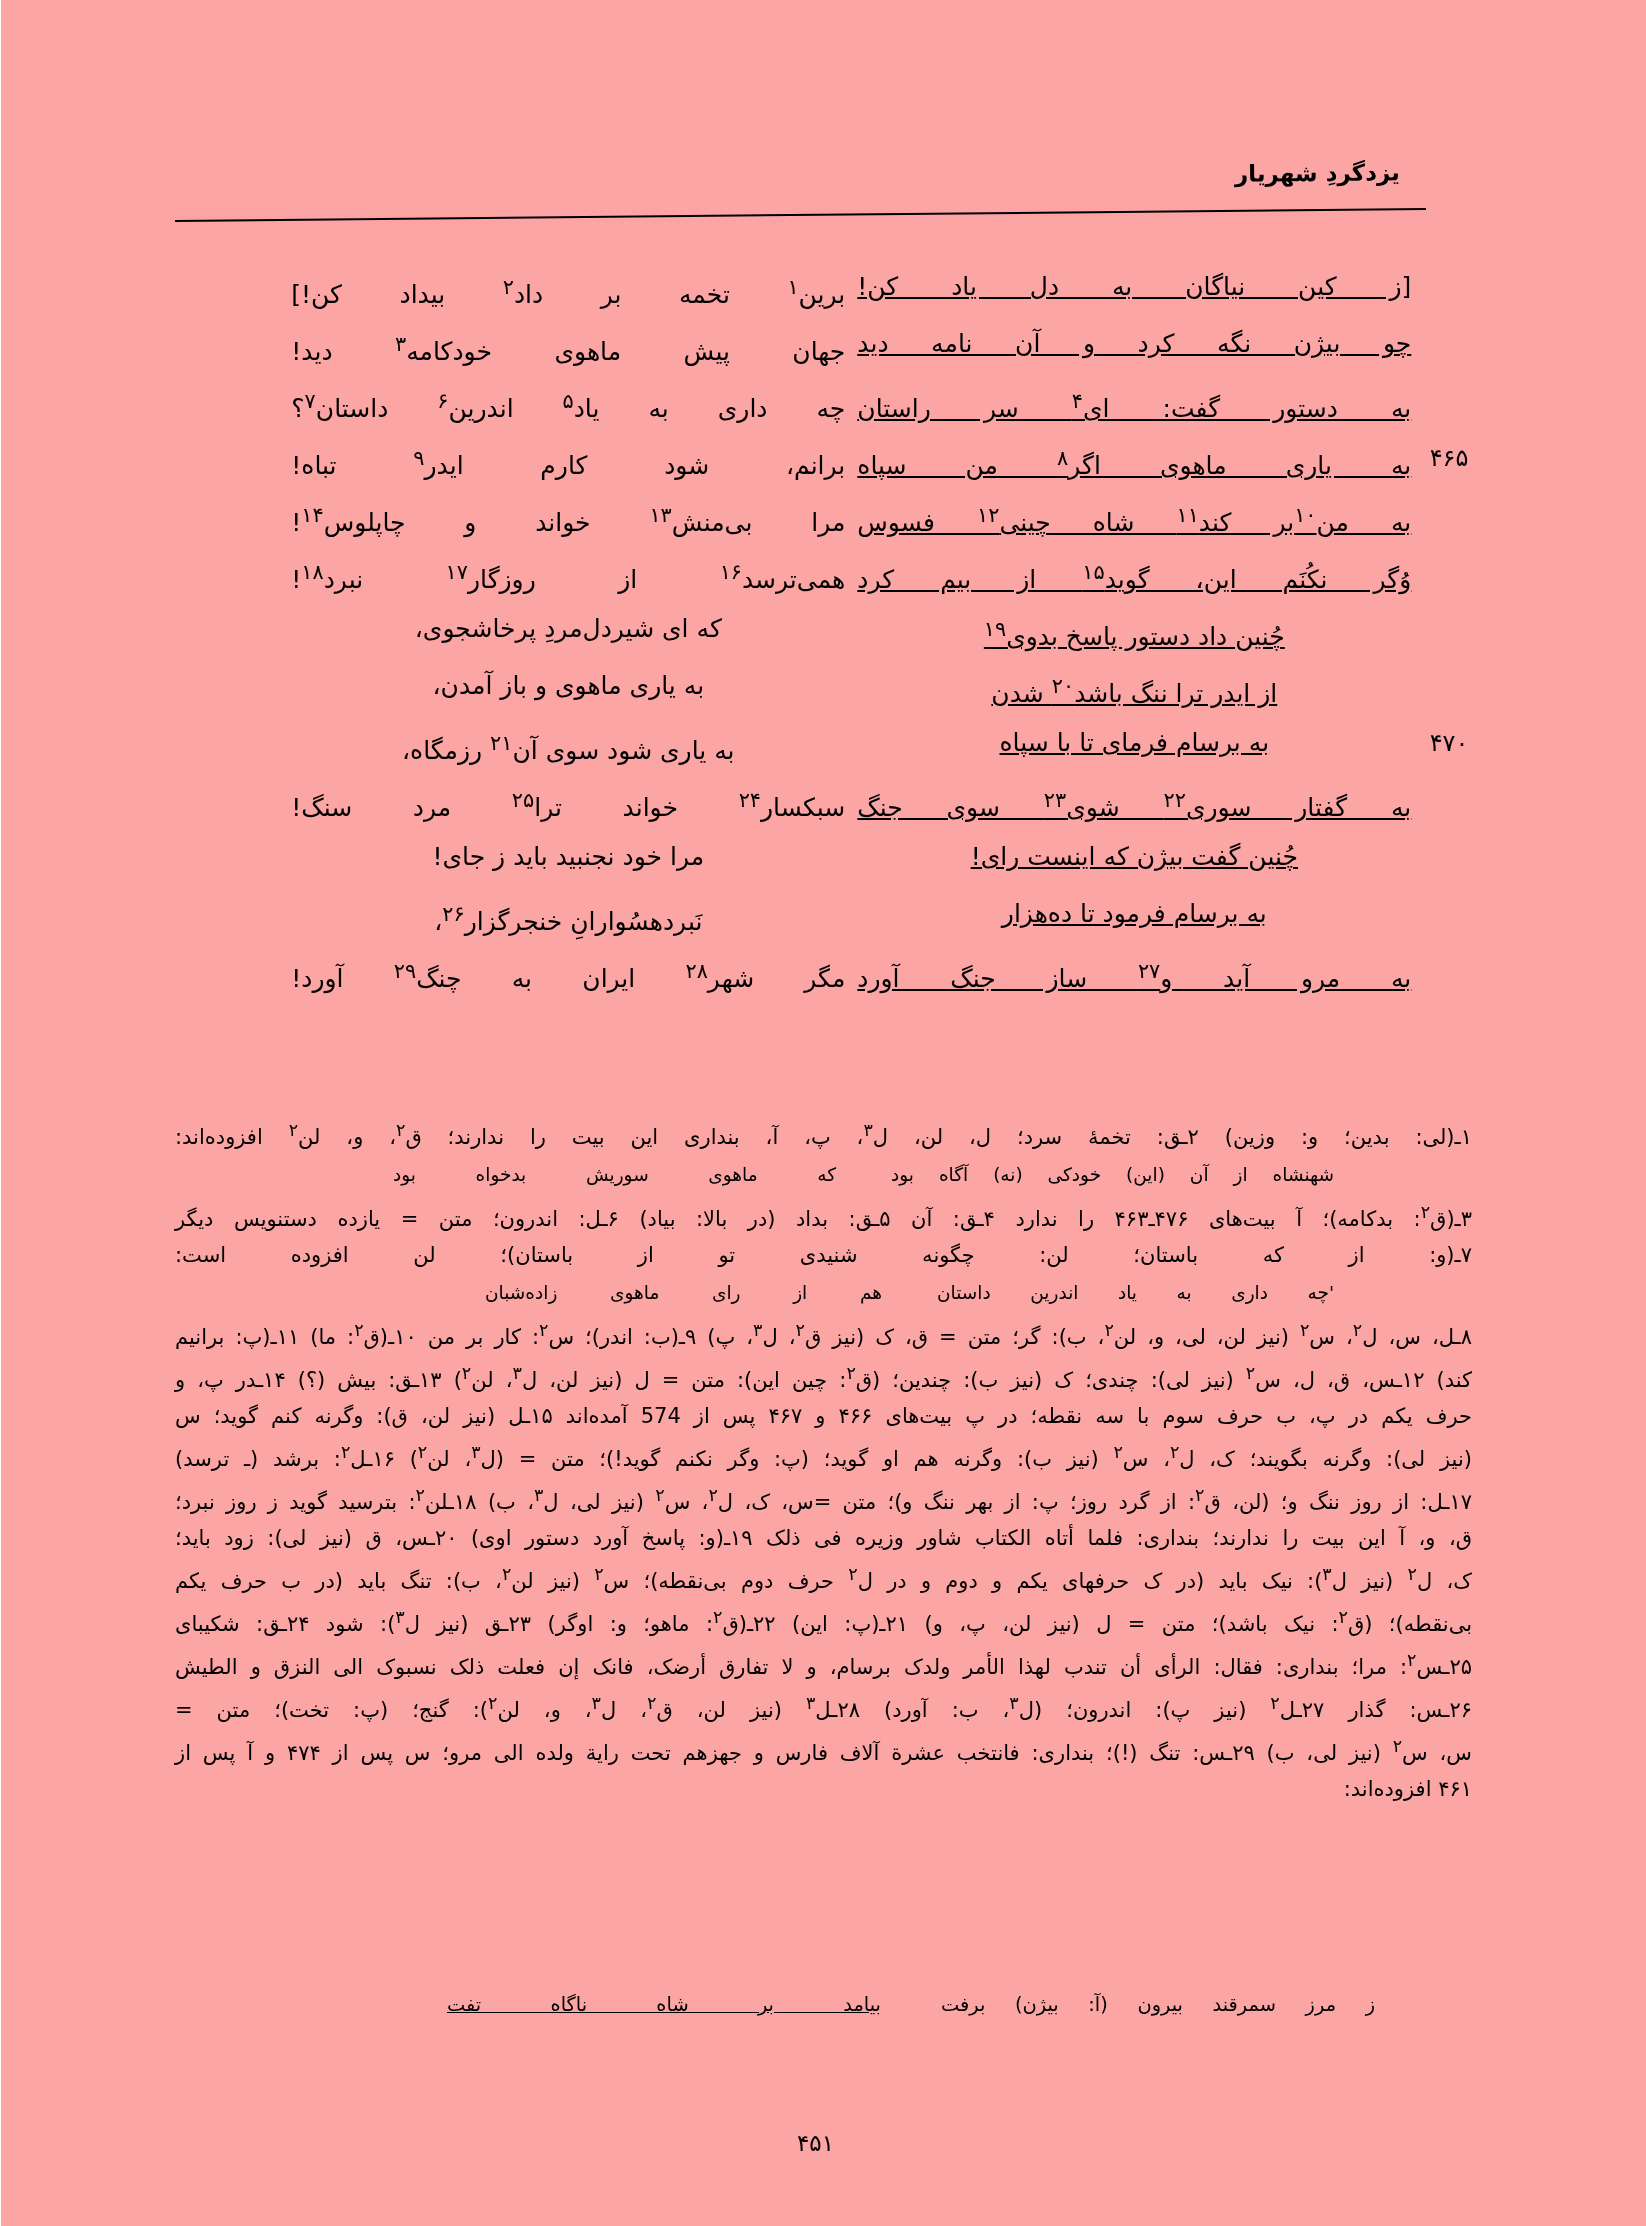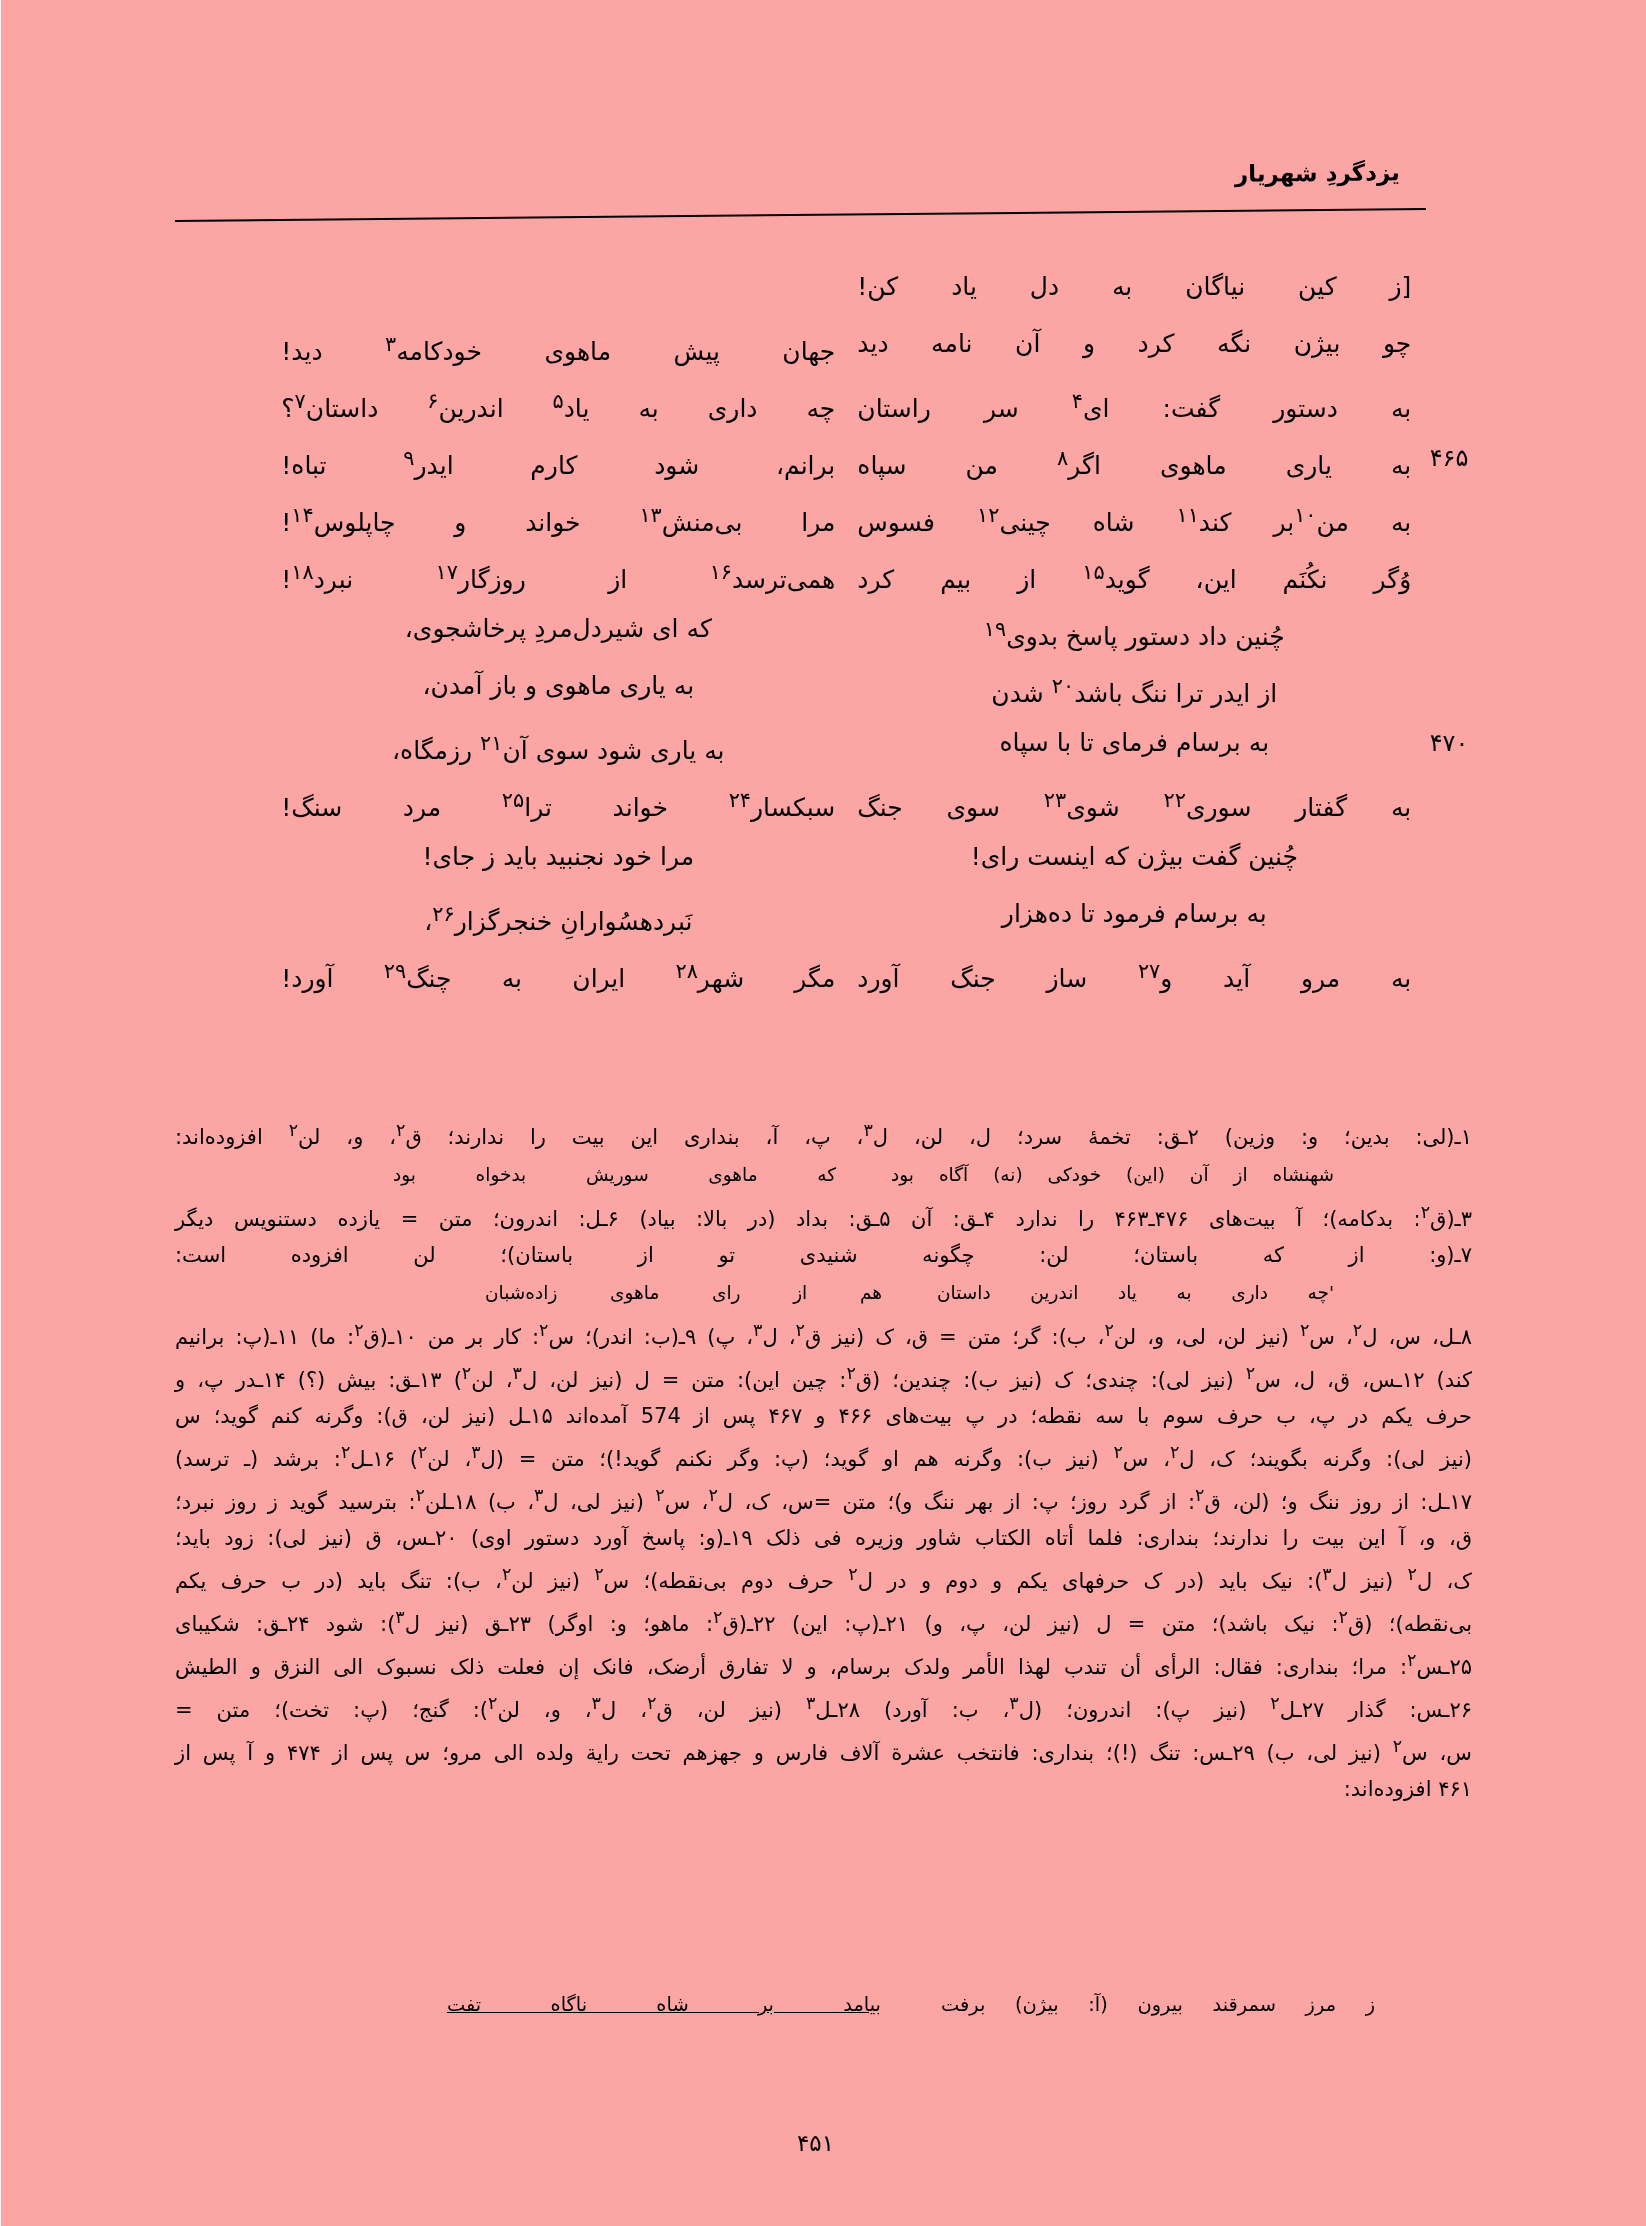--- a/index.html
+++ b/index.html
@@ -70,21 +70,21 @@
     flex:0 0 554px;
     width:554px;
     font-size:25px;
     line-height:54px;
     white-space:nowrap;
     text-align:justify;
     text-align-last:justify;
     direction:rtl;
     letter-spacing:0px;
   }
-  .hemistich.first{ margin-left:22px; }
+  .hemistich.first{ margin-left:12px;text-decoration:underline; }
   .hemistich.center{
     text-align-last:center;
   }
 
   
   .notes{
     position:absolute;
     top:1112px;
     right:175px;
     left:175px;
@@ -159,20 +159,21 @@
 
   <div class="runhead">
     <div class="runhead-title">یزدگردِ شهریار</div>
     <div class="runhead-rule"></div>
   </div>
 
   <div class="verse-block" id="verse-block">
       <div class="bait">
         <div class="num-col"></div>
         <div class="hemistich first">[ز کین نیاگان به دل یاد کن!</div>
+        <div class="hemistich second">برین<sup>۱</sup> تخمه بر داد<sup>۲</sup> بیداد کن!]</div>
       </div>
       <div class="bait">
         <div class="num-col"></div>
         <div class="hemistich first">چو بیژن نگه کرد و آن نامه دید</div>
         <div class="hemistich second">جهان پیش ماهوی خودکامه<sup>۳</sup> دید!</div>
       </div>
       <div class="bait">
         <div class="num-col"></div>
         <div class="hemistich first">به دستور گفت: ای<sup>۴</sup> سر راستان</div>
         <div class="hemistich second">چه داری به یاد<sup>۵</sup> اندرین<sup>۶</sup> داستان<sup>۷</sup>؟</div>

